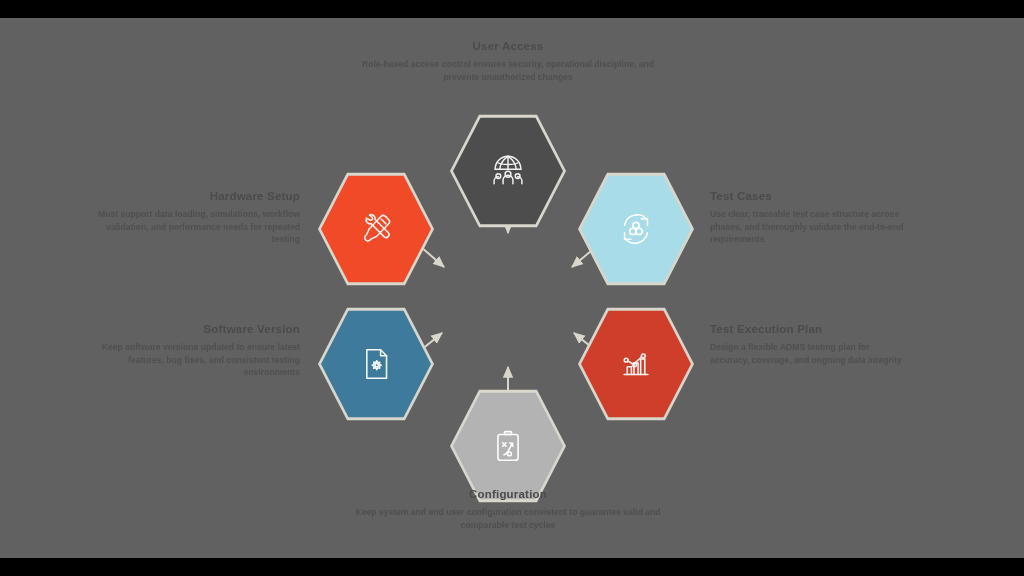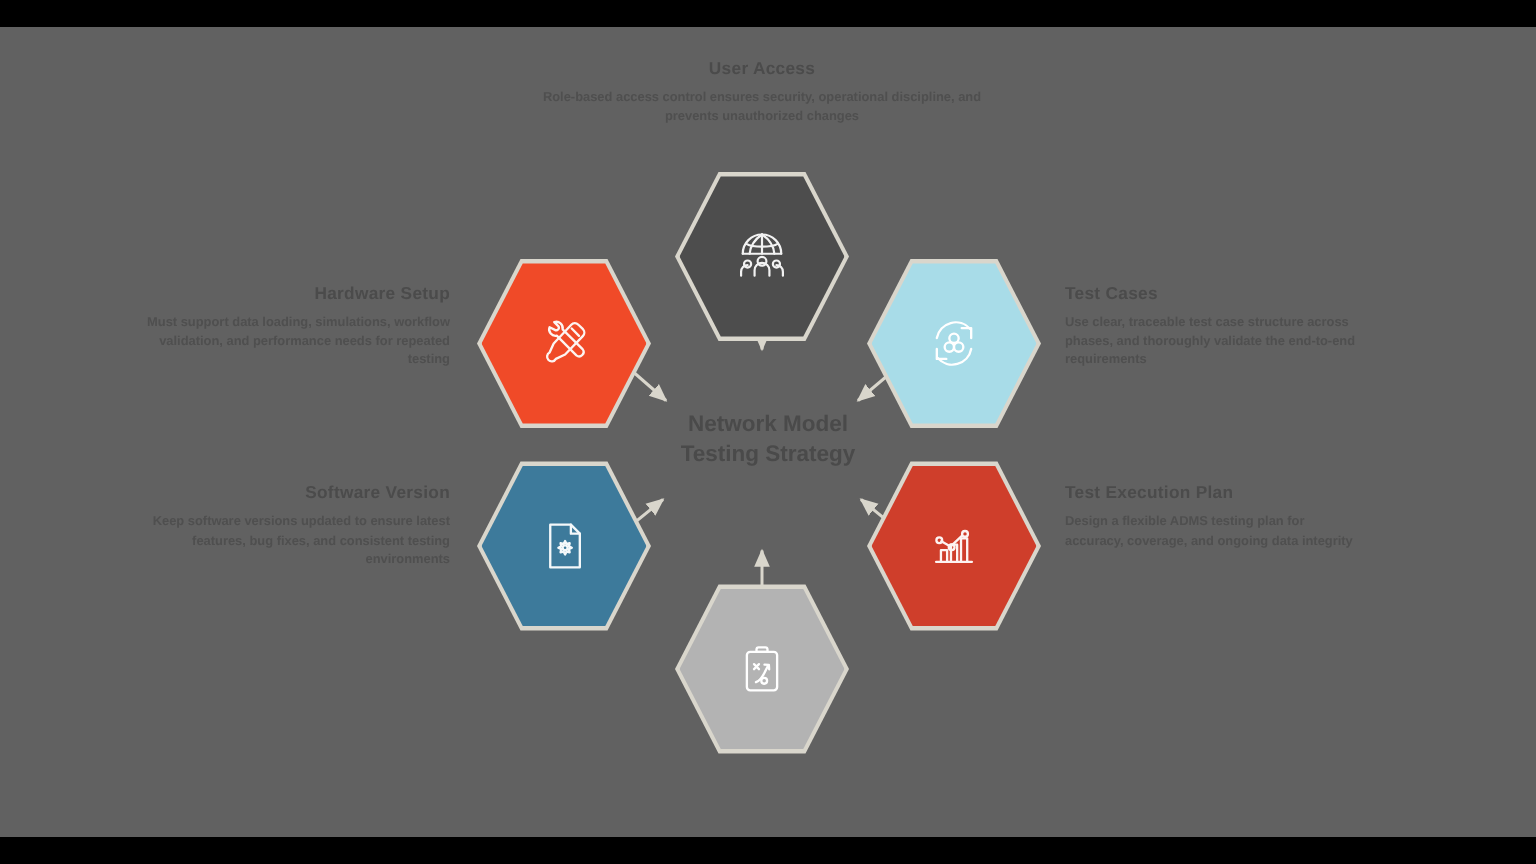--- a/index.html
+++ b/index.html
@@ -123,24 +123,20 @@
 
       <line x1="604" y1="222" x2="572" y2="249" stroke="#d9d6cc" stroke-width="2" marker-end="url(#ah)"></line>
 
       <line x1="410" y1="341" x2="442" y2="315" stroke="#d9d6cc" stroke-width="2" marker-end="url(#ah)"></line>
 
       <line x1="606" y1="341" x2="574" y2="315" stroke="#d9d6cc" stroke-width="2" marker-end="url(#ah)"></line>
 
       <line x1="508" y1="388" x2="508" y2="349" stroke="#d9d6cc" stroke-width="2" marker-end="url(#ah)"></line>
     </svg>
 
-    <div id="center-title">
-      <div>Network Model</div>
-      <div>Testing Strategy</div>
-    </div>
 
     <div class="tblock align-center" style="left:352px; top:22px; width:312px;">
       <p class="t-title">User Access</p>
       <p class="t-desc">Role-based access control ensures security, operational discipline, and prevents unauthorized changes</p>
     </div>
 
     <div class="hex-wrap" style="left:450px; top:95px;">
       <div class="hex-outer"></div>
       <div class="hex-inner" style="background:#4d4d4d;">
         <svg viewBox="0 0 48 48" fill="none" stroke="#f2f2f2" stroke-width="1.6" stroke-linecap="round" stroke-linejoin="round">
@@ -243,15 +239,19 @@
           <rect x="13" y="11.5" width="22" height="28" rx="2.4"></rect>
           <path d="M20 11.5 v-1.6 a1.6 1.6 0 0 1 1.6 -1.6 h4.8 a1.6 1.6 0 0 1 1.6 1.6 v1.6 z"></path>
           <path d="M18.2 20.5 l3.6 3.6 M21.8 20.5 l-3.6 3.6"></path>
           <path d="M19.6 33.6 c3.4 -1.3 5 -4.4 6.5 -7.5 l2.1 -4.1"></path>
           <path d="M25.8 20.8 l3.2 0.2 0.2 3.2"></path>
           <circle cx="25.6" cy="32.6" r="2.1"></circle>
         </svg>
       </div>
     </div>
 
+    <div class="tblock align-center" style="left:352px; top:470px; width:312px;">
+      <p class="t-title">Configuration</p>
+      <p class="t-desc">Keep system and end user configuration consistent to guarantee valid and comparable test cycles</p>
+    </div>
 
   </div>
 </div>
 
 </body></html>

